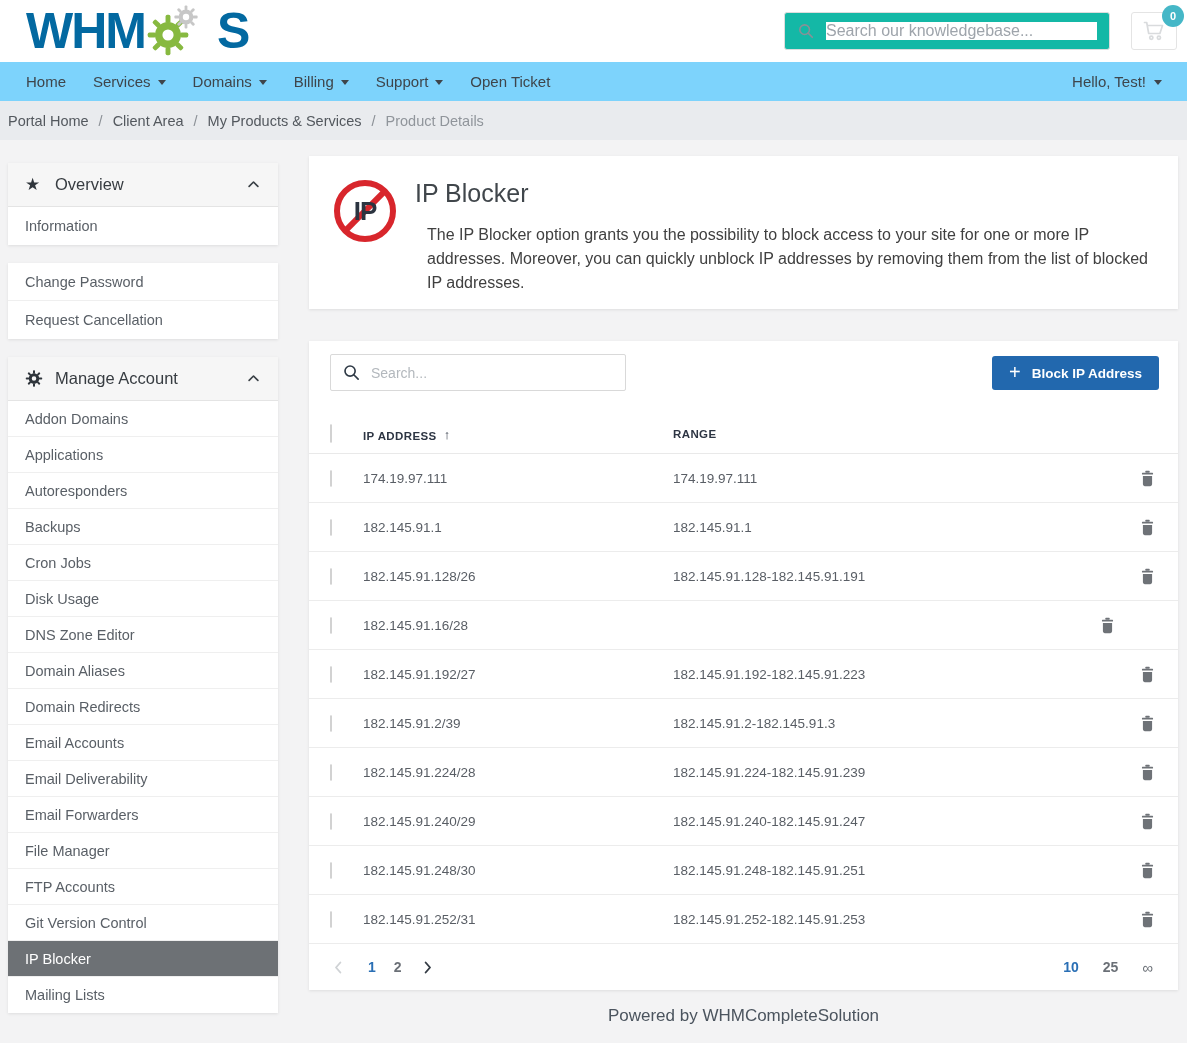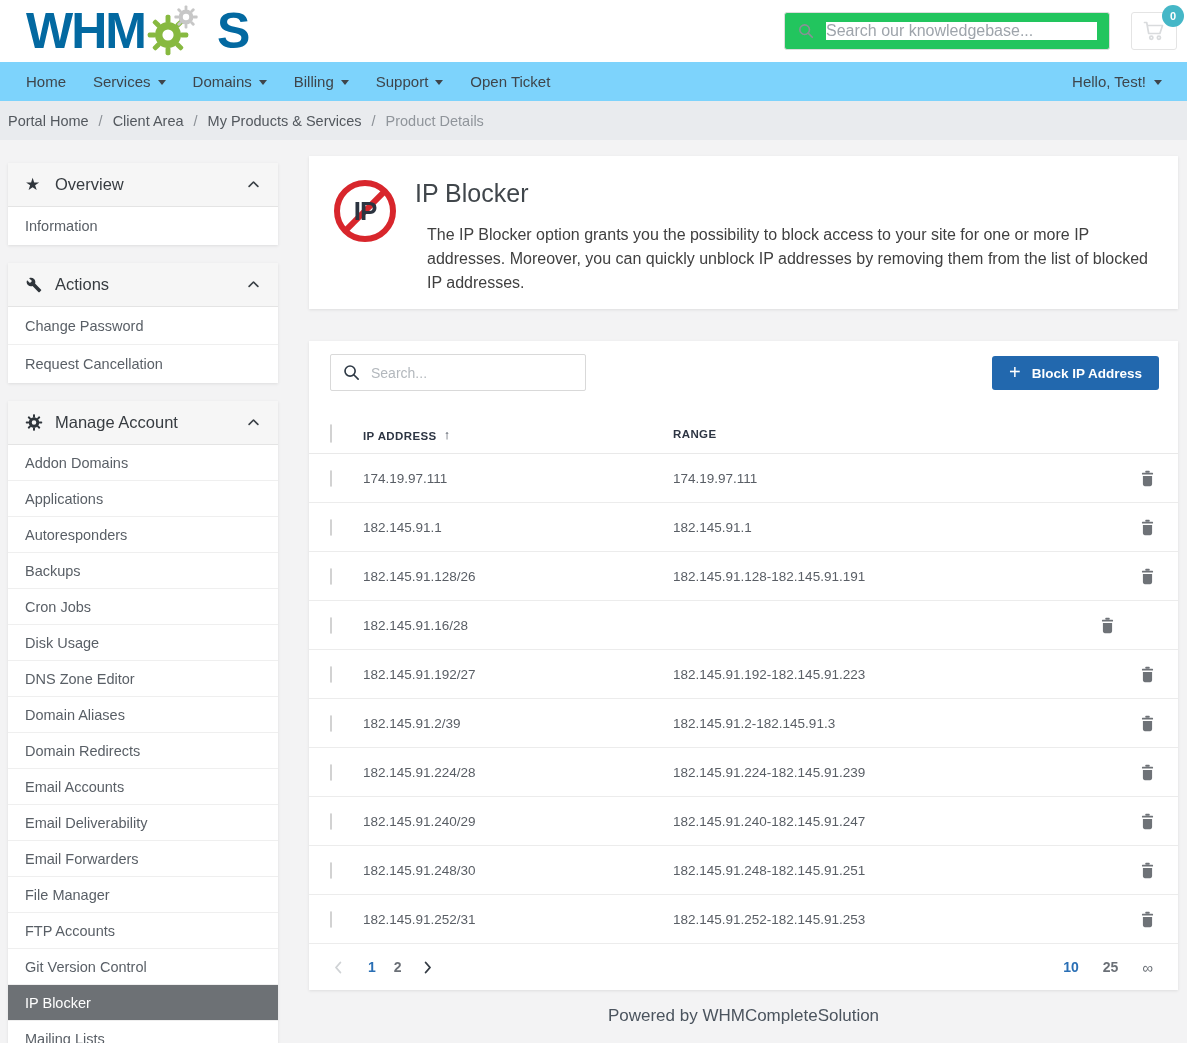--- a/index.html
+++ b/index.html
@@ -18,21 +18,21 @@
     padding:0 10px 0 8px;
   }
   .logo{ display:flex; align-items:center; cursor:pointer; }
   .logo-text{ font-size:50px; font-weight:800; color:#0369a1; letter-spacing:-2px; line-height:1;margin-left:18px; }
   .logo-gears{ position:relative; width:52px; height:54px; margin:0 0 0 2px; }
   .logo-gear-big{ position:absolute; left:0; top:10px; }
   .logo-gear-small{ position:absolute; left:27px; top:1px; }
   .topbar-right{ margin-left:auto; display:flex; align-items:center; gap:21px; }
   .kb-search{
     width:326px; height:38px; border:1px solid #ddd; border-radius:3px;
-    display:flex; align-items:center; padding:0 12px; gap:11px; background:#22c55e;
+    display:flex; align-items:center; padding:0 12px; gap:11px; background:#14b8a6;
   }
   .kb-search input{
     border:none; outline:none; flex:1; font-size:16px; color:#444;
     font-family:"Liberation Sans", sans-serif;
   }
   .kb-search input::placeholder{ color:#9ea4ab; }
   .cart-btn{
     position:relative; width:46px; height:38px; border:1px solid #e4e4e4; border-radius:3px;
     background:#fff; display:flex; align-items:center; justify-content:center; cursor:pointer;
   }
@@ -95,21 +95,21 @@
     position:absolute; inset:0; display:flex; align-items:center; justify-content:center;
     font-weight:800; font-size:26px; color:#2c3440; letter-spacing:-1px;
   }
   .product-title{ font-size:25px; font-weight:400; color:#40464b; margin:2px 0 15px; }
   .product-desc{ font-size:16px; line-height:24px; color:#404040; max-width:775px;margin-left:12px; }
 
   
   .table-card{ padding:0; }
   .toolbar{ display:flex; justify-content:space-between; align-items:flex-start; padding:13px 19px 24px 21px; }
   .tbl-search{
-    width:256px; height:37px; border:1px solid #d9d9d9; border-radius:2px;
+    width:296px; height:37px; border:1px solid #d9d9d9; border-radius:2px;
     display:flex; align-items:center; padding:0 11px; gap:10px;
   }
   .tbl-search input{
     border:none; outline:none; flex:1; font-size:14px; color:#444;
     font-family:"Liberation Sans", sans-serif;
   }
   .tbl-search input::placeholder{ color:#b3b8bd; }
   .btn-primary{
     margin-top:2px; background:#2268ae; border:none; border-radius:3px; height:34px;
     color:#fff; font-size:13.5px; font-weight:bold; padding:0 17px;
@@ -262,29 +262,20 @@
         <svg class="chev" width="15" height="15">
             <use href="#sym-chevron-up"></use>
           </svg>
       </div>
       <div class="s-item">
         <span>Information</span>
       </div>
     </div>
 
     <div class="panel">
-      <div class="panel-header">
-        <svg class="hdr-icon" width="16" height="16">
-            <use href="#sym-wrench"></use>
-          </svg>
-        <span>Actions</span>
-        <svg class="chev" width="15" height="15">
-            <use href="#sym-chevron-up"></use>
-          </svg>
-      </div>
       <div class="s-item">
         <span>Change Password</span>
       </div>
       <div class="s-item">
         <span>Request Cancellation</span>
       </div>
     </div>
 
     <div class="panel">
       <div class="panel-header">

